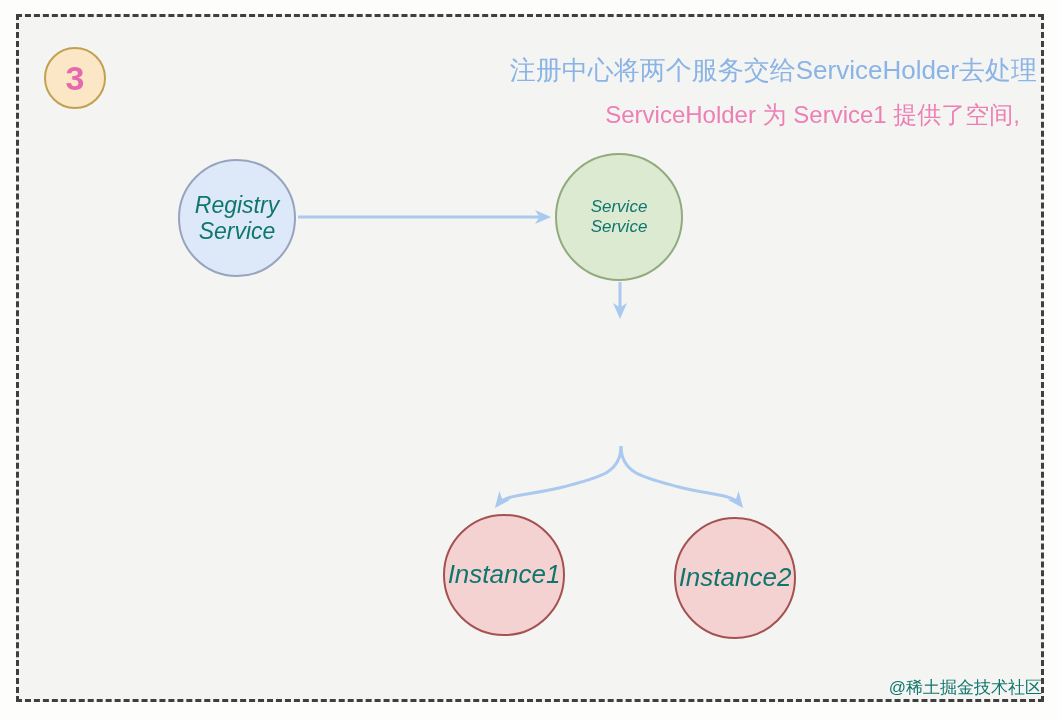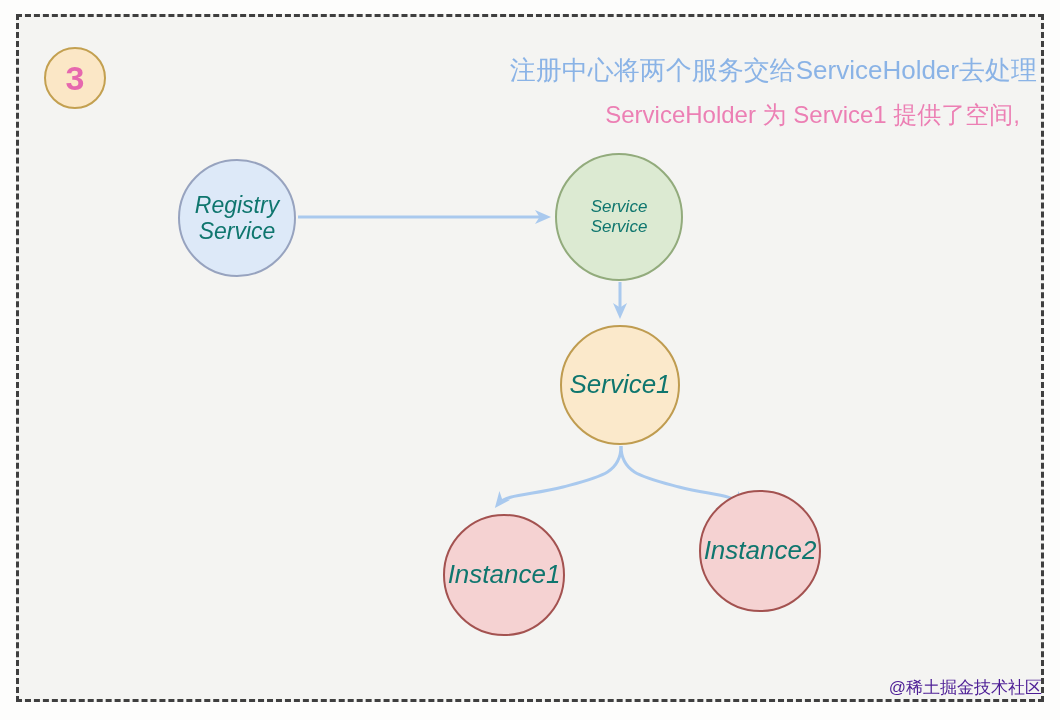--- a/index.html
+++ b/index.html
@@ -89,34 +89,34 @@
     left: 560px; top: 325px; width: 120px; height: 120px;
     background: #fbe9cb; border: 2px solid #bf9c50;
     font-size: 26px;
   }
   .node-instance {
     width: 122px; height: 122px;
     background: #f5d2d2; border: 2px solid #a35250;
     font-size: 26px;
   }
   .node-instance1 { left: 443px; top: 514px; }
-  .node-instance2 { left: 674px; top: 490px; margin-left: 25px; }
+  .node-instance2 { left: 674px; top: 517px; }
   .arrows {
     position: absolute;
     left: 0; top: 0;
     width: 1060px;
     height: 720px;
     pointer-events: none;
   }
   .watermark {
     position: absolute;
     top: 676px;
     right: 18px;
     font-size: 17px;
-    color: #4c1d95;
+    color: #0f766e;
     white-space: nowrap;
   }
 </style>
 </head>
 <body>
 
 <div class="stage">
 
   <div class="frame"></div>
 
@@ -145,23 +145,20 @@
   <div class="node node-registry">
     <span>Registry</span>
     <span>Service</span>
   </div>
 
   <div class="node node-holder">
     <span>Service</span>
     <span>Service</span>
   </div>
 
-  <div class="node node-service1">
-    <span>Service1</span>
-  </div>
 
   <div class="node node-instance node-instance1">
     <span>Instance1</span>
   </div>
 
   <div class="node node-instance node-instance2">
     <span>Instance2</span>
   </div>
 
   <div class="watermark">@稀土掘金技术社区</div>

